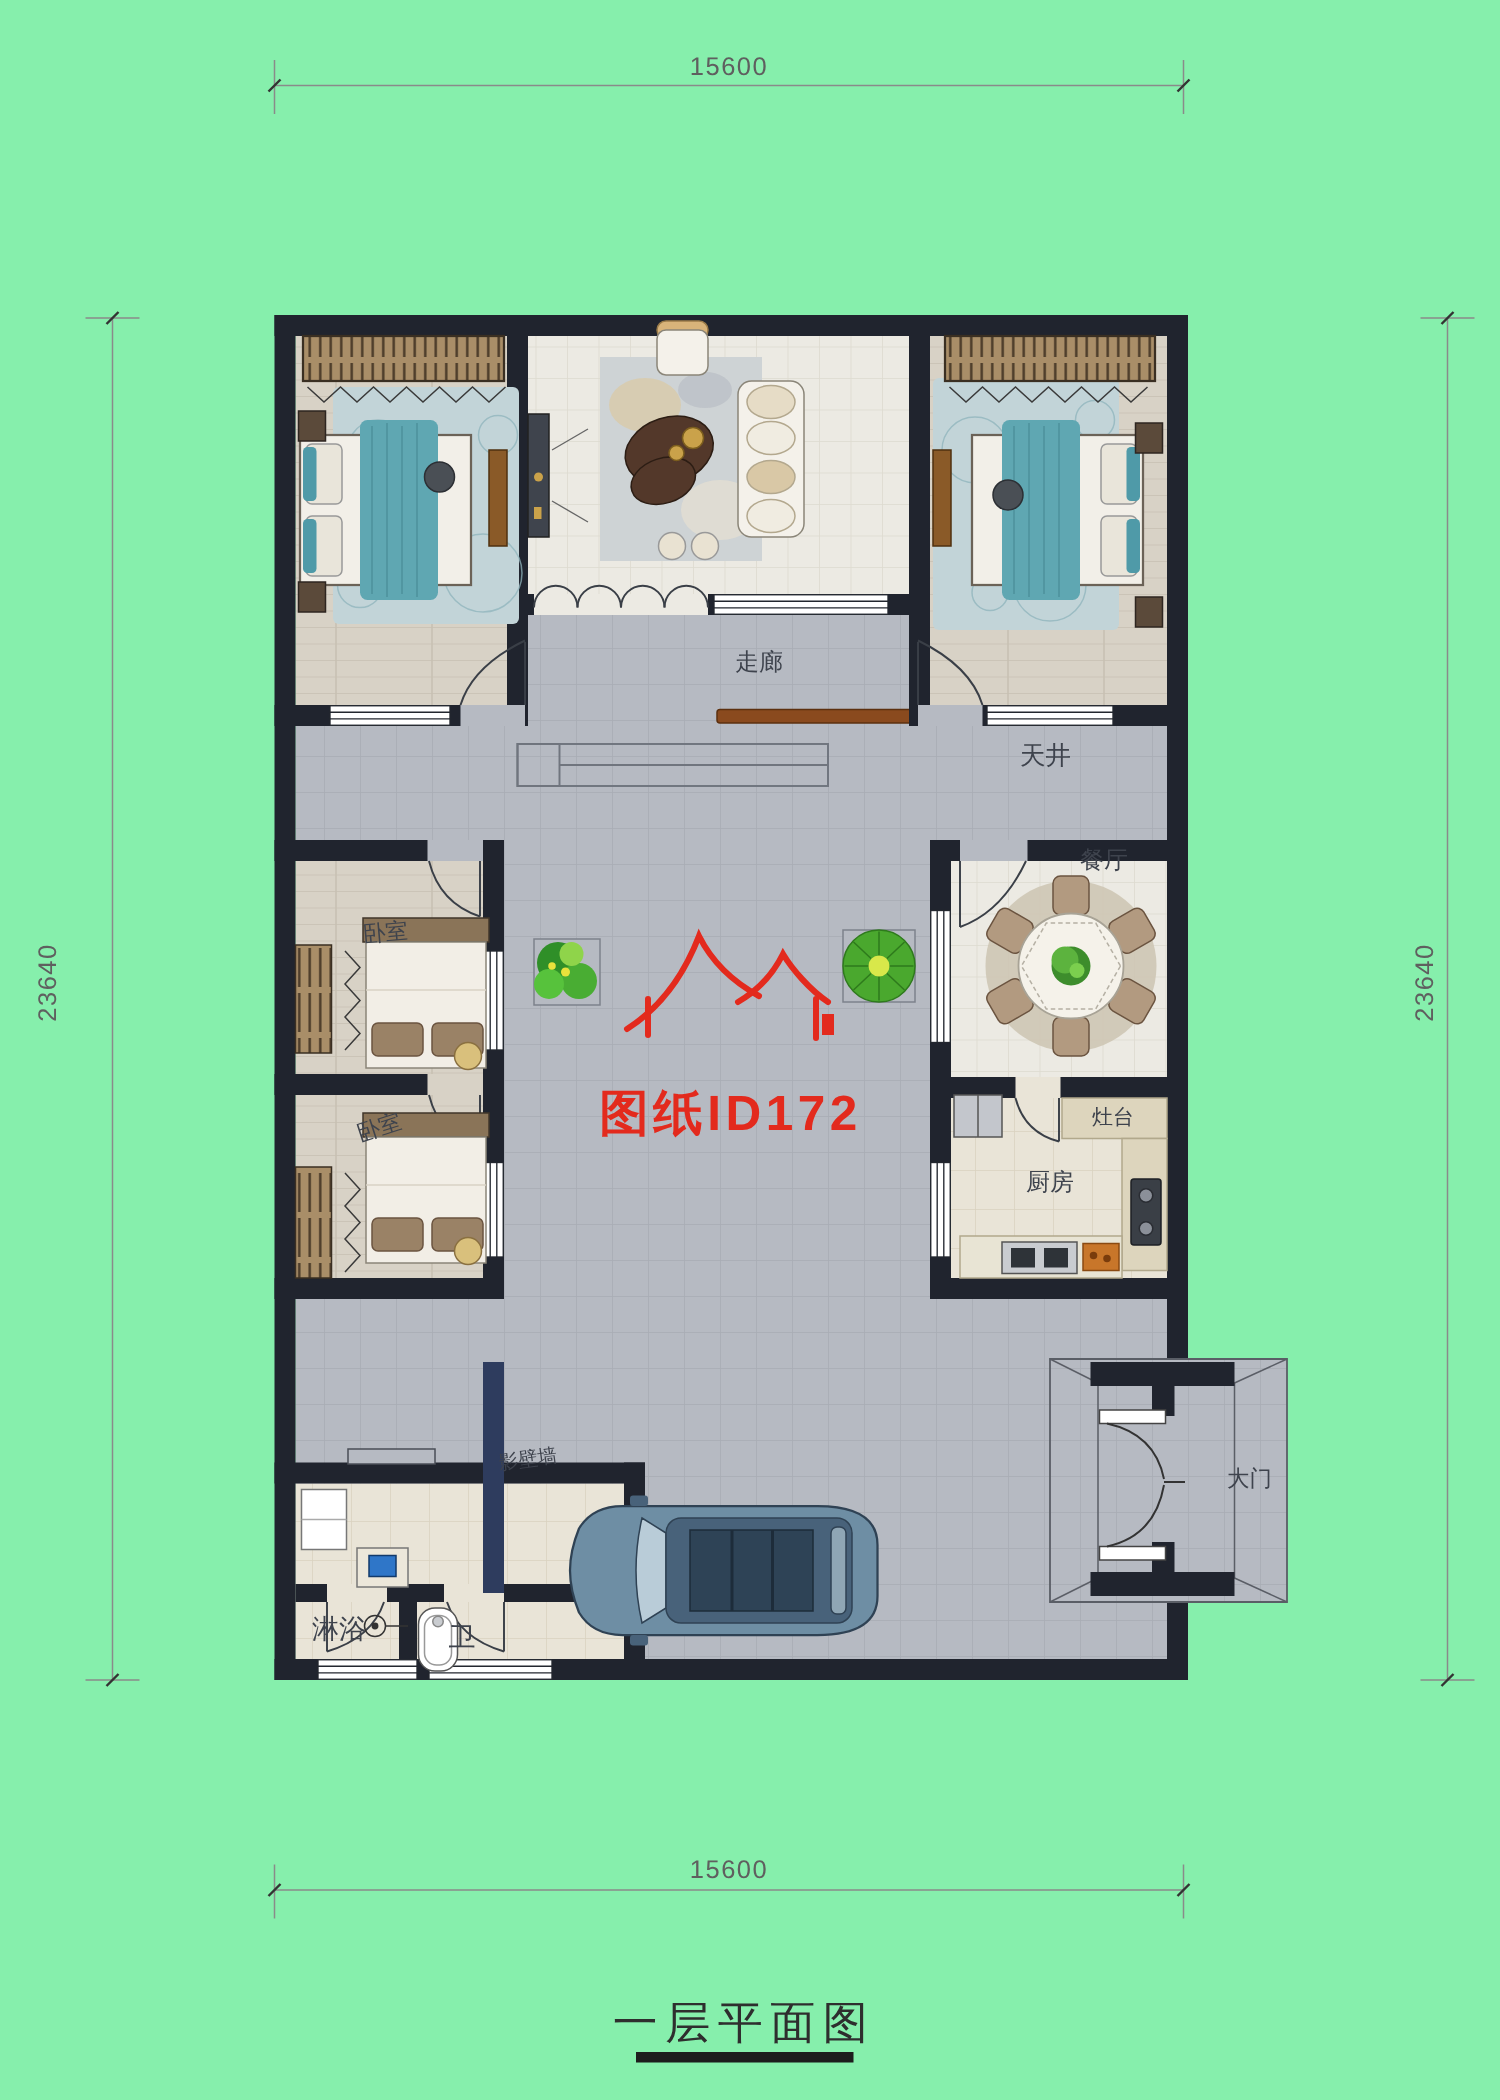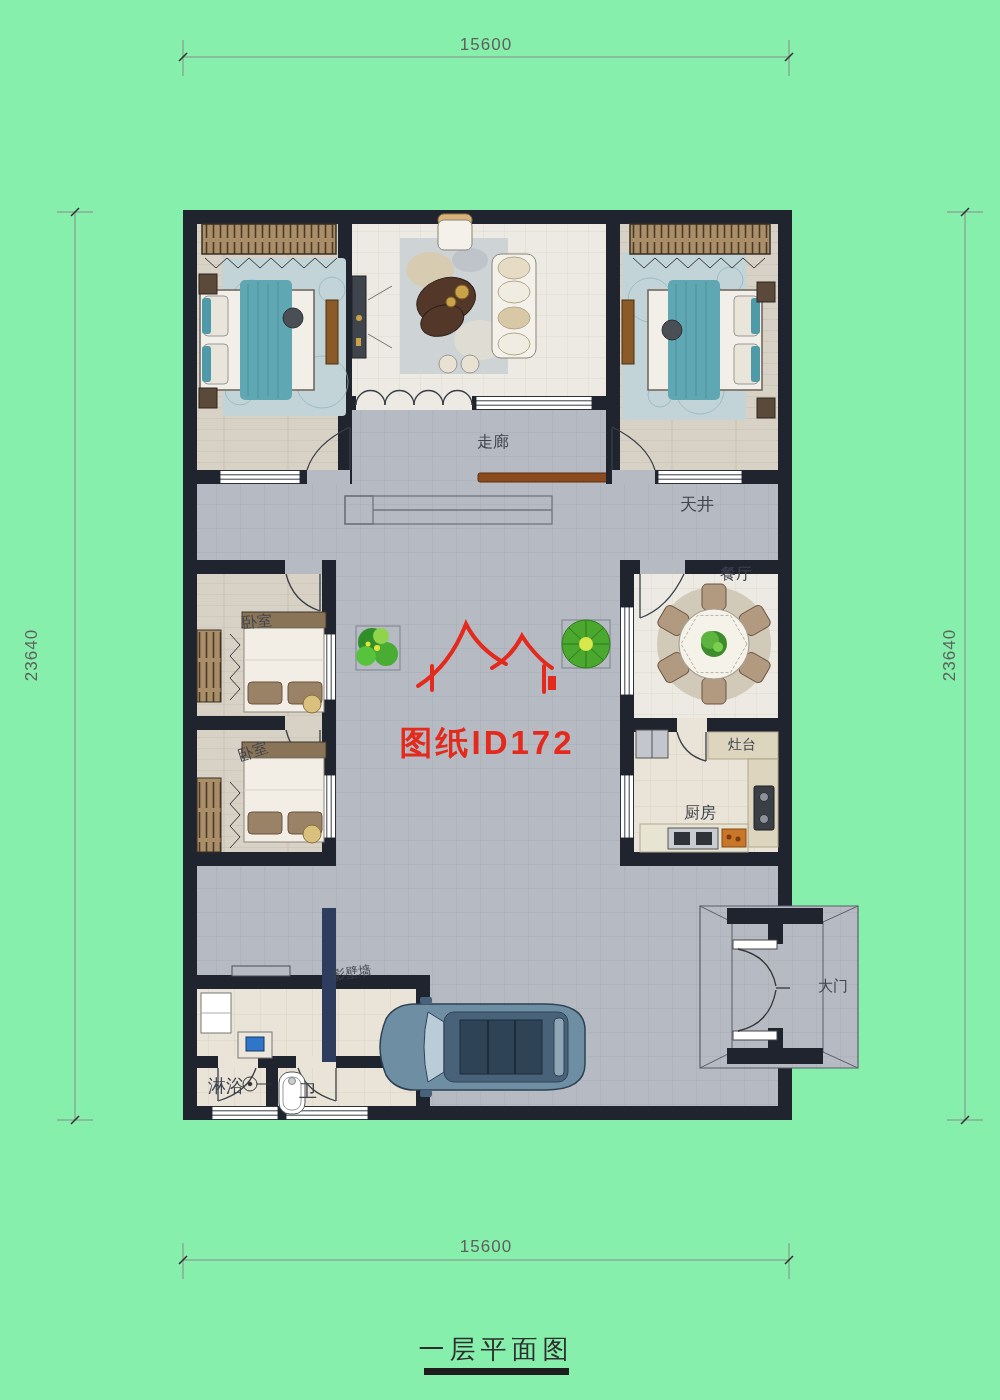--- a/index.html
+++ b/index.html
@@ -6,21 +6,21 @@
   .page{position:relative;width:1000px;height:1400px;background:#86efac;overflow:hidden;
         font-family:"Liberation Sans", sans-serif;}
   .plan-svg{position:absolute;left:0;top:0;}
   .lbl{position:absolute;transform:translate(-50%,-50%);color:#3e434d;white-space:nowrap;}
   .lbl.r90{transform:translate(-50%,-50%) rotate(-90deg);}
   .dim{color:#5f5f5f;font-size:17px;letter-spacing:1px;}
   .room{font-size:16px;}
   .small{font-size:18px;}
   .wm1{color:#e32a1d;font-weight:bold;font-size:30px;letter-spacing:15px;}
   .wm2{color:#e32a1d;font-weight:bold;font-size:33px;letter-spacing:3px;text-align:center;}
-  .caption{color:#2e2e2e;font-size:26px;letter-spacing:5px;}
+  .caption{color:#2e2e2e;font-size:30px;letter-spacing:5px;}
   .caption-bar{position:absolute;background:#1d1d1d;}
 </style>
 </head>
 <body>
 
 <div class="page">
 
 <svg class="plan-svg" width="1000" height="1400" viewBox="0 0 1000 1400">
   <defs>
     <pattern id="pGrid" width="24" height="24" patternUnits="userSpaceOnUse">
@@ -427,27 +427,27 @@
     <line x1="544" y1="666" x2="544" y2="692"></line>
     <rect x="548" y="676" width="8" height="14" fill="#e32a1d" stroke="none"></rect>
   </g>
 </svg>
 
 <div class="lbl dim" style="left:486px;top:45px;">15600</div>
 <div class="lbl dim" style="left:486px;top:1247px;">15600</div>
 <div class="lbl dim r90" style="left:32px;top:655px;">23640</div>
 <div class="lbl dim r90" style="left:950px;top:655px;">23640</div>
 
-<div class="lbl room" style="left:493px;top:442px;">走廊</div>
+<div class="lbl room" style="left:506px;top:442px;">走廊</div>
 <div class="lbl room" style="left:697px;top:504px;font-size:17px;">天井</div>
 <div class="lbl room" style="left:257px;top:622px;font-size:15px;transform:translate(-50%,-50%) rotate(-5deg);">卧室</div>
 <div class="lbl room" style="left:253px;top:752px;font-size:15px;transform:translate(-50%,-50%) rotate(-18deg);">卧室</div>
 <div class="lbl room" style="left:736px;top:574px;">餐厅</div>
 <div class="lbl room" style="left:742px;top:745px;font-size:14px;">灶台</div>
-<div class="lbl room" style="left:700px;top:789px;margin-top:24px;">厨房</div>
+<div class="lbl room" style="left:700px;top:789px;">厨房</div>
 <div class="lbl room" style="left:352px;top:973px;font-size:13px;transform:translate(-50%,-50%) rotate(-8deg);">影壁墙</div>
 <div class="lbl room" style="left:833px;top:986px;font-size:15px;">大门</div>
 <div class="lbl small" style="left:226px;top:1086px;">淋浴</div>
 <div class="lbl small" style="left:308px;top:1091px;">卫</div>
 
 <div class="lbl wm2" style="left:487px;top:743px;">图纸ID172</div>
 
 <div class="lbl caption" style="left:496px;top:1349px;">一层平面图</div>
 <div class="caption-bar" style="left:424px;top:1368px;width:145px;height:7px;"></div>
 

